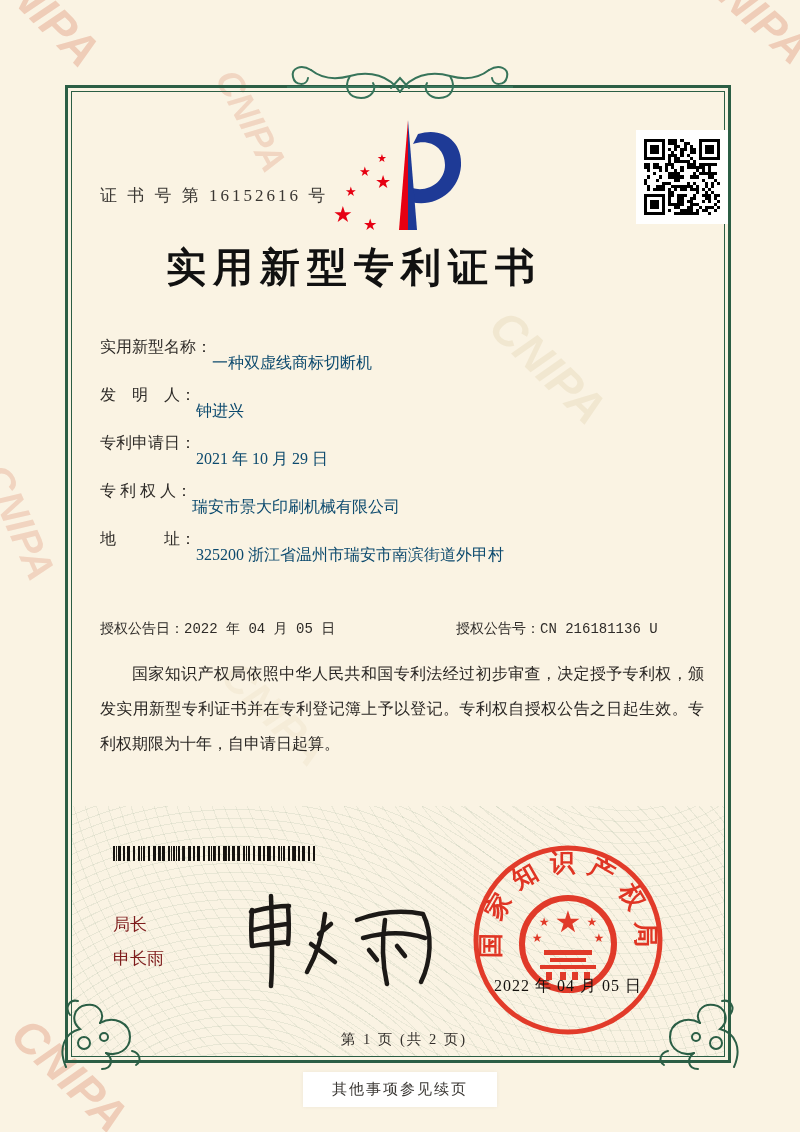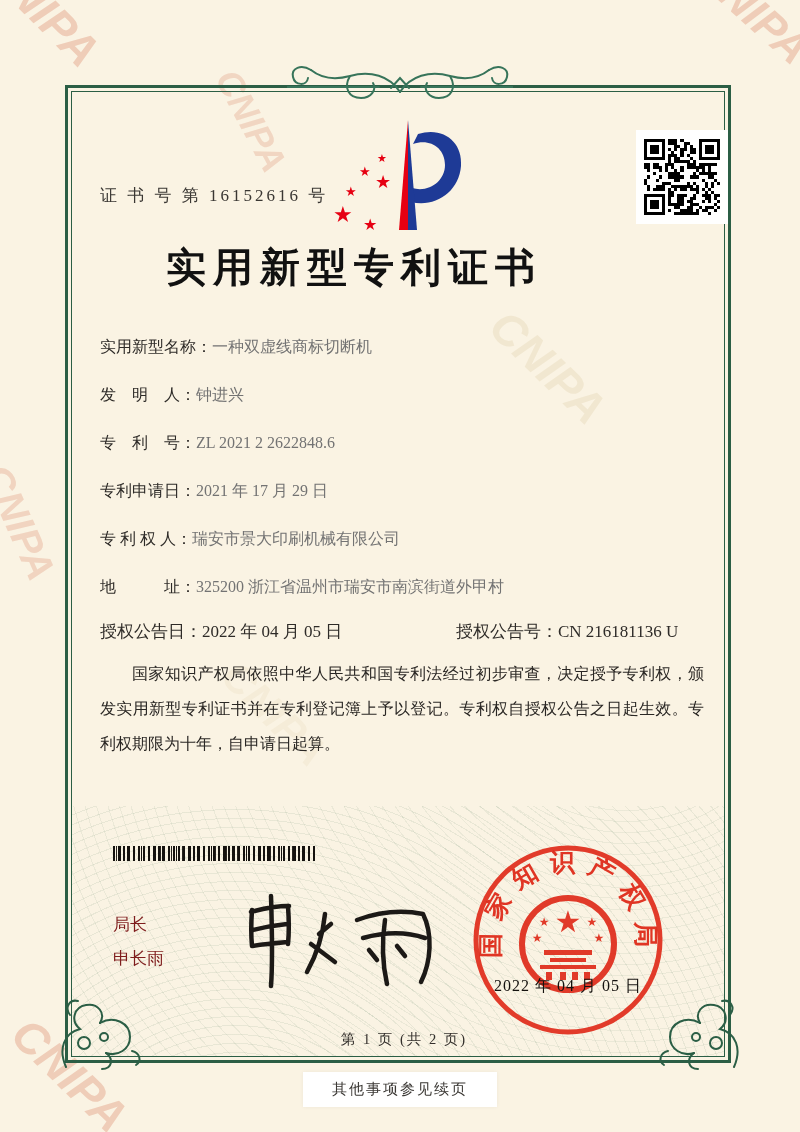--- a/index.html
+++ b/index.html
@@ -43,22 +43,22 @@
   }
   .logo{position:absolute;left:325px;top:118px;z-index:4;}
   .title{
     position:absolute;left:0;top:240px;width:708px;text-align:center;z-index:4;
     font-size:40px;font-weight:bold;letter-spacing:7px;color:#111;
   }
   
   .fields{position:absolute;left:100px;top:336px;width:610px;z-index:4;font-size:16px;text-align:center;}
   .frow{height:48px;line-height:22px;display:flex;align-items:flex-start;}
   .flabel{color:#2e2b28;white-space:pre;}
-  .fvalue{color:#737373;}
-  .grant-row{position:absolute;left:100px;top:620px;width:610px;z-index:4;font-size:17px;display:flex;}
+  .fvalue{color:#0c4a6e;margin-top:16px;}
+  .grant-row{position:absolute;left:100px;top:620px;width:610px;z-index:4;font-size:14px;display:flex;font-family:Liberation Mono, monospace;}
   .grant-left{width:320px;white-space:nowrap;}
   .grant-right{white-space:nowrap;margin-left:36px;}
   
   .body-text{
     position:absolute;left:100px;top:656px;width:604px;z-index:4;
     font-size:16px;line-height:35px;text-align:justify;color:#2a2724;
   }
   .body-text p{margin:0;text-indent:2em;}
   
   .barcode{
@@ -385,26 +385,22 @@
 <div class="fields">
   <div class="frow">
     <span class="flabel">实用新型名称：</span>
       <span class="fvalue">一种双虚线商标切断机</span>
   </div>
   <div class="frow">
     <span class="flabel">发　明　人：</span>
       <span class="fvalue">钟进兴</span>
   </div>
   <div class="frow">
-    <span class="flabel">专　利　号：</span>
-      <span class="fvalue">ZL 2021 2 2622848.6</span>
-  </div>
-  <div class="frow">
     <span class="flabel">专利申请日：</span>
-      <span class="fvalue">2021 年 17 月 29 日</span>
+      <span class="fvalue">2021 年 10 月 29 日</span>
   </div>
   <div class="frow">
     <span class="flabel">专 利 权 人：</span>
       <span class="fvalue">瑞安市景大印刷机械有限公司</span>
   </div>
   <div class="frow">
     <span class="flabel">地　　　址：</span>
       <span class="fvalue">325200 浙江省温州市瑞安市南滨街道外甲村</span>
   </div>
 </div>

